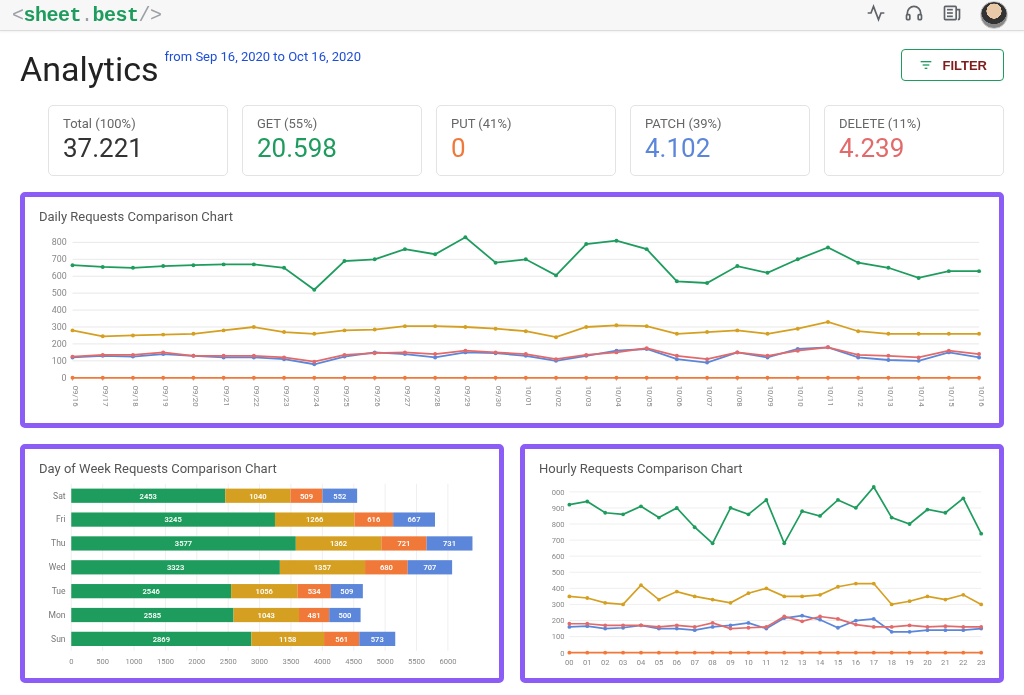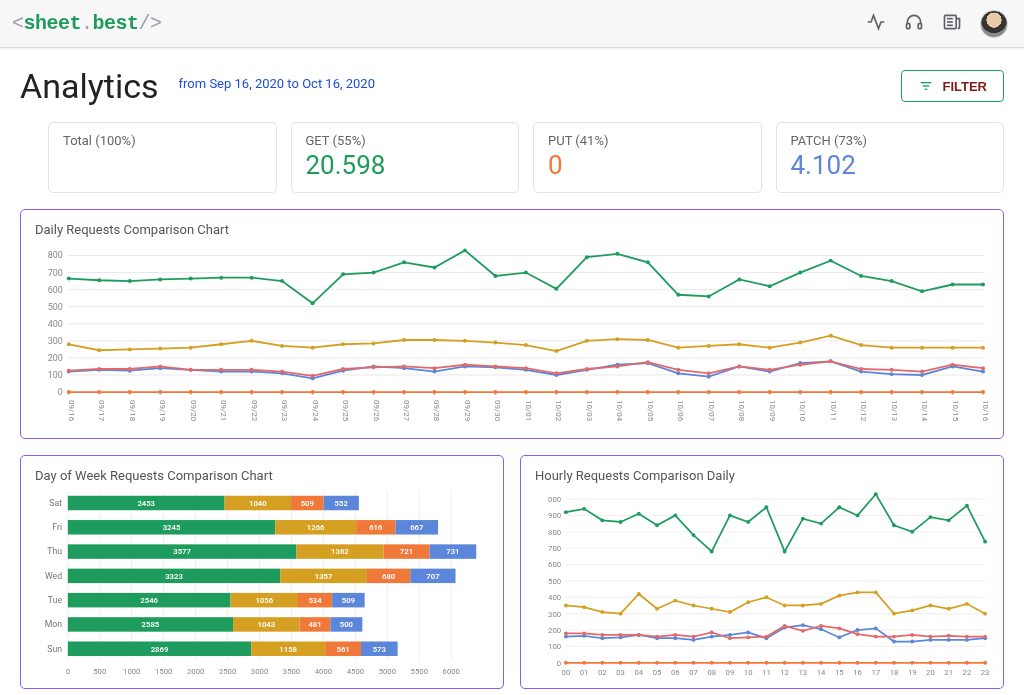--- a/index.html
+++ b/index.html
@@ -1,40 +1,40 @@
 <!DOCTYPE html>
 <html><head>
 <meta charset="utf-8">
 <style>
   * { box-sizing: border-box; margin: 0; padding: 0; }
   body { font-family: -apple-system, "Segoe UI", Roboto, Helvetica, Arial, sans-serif; background:#fff; color:#222; width:1024px; }
   
-  .topbar { height:48px; background:#f7f7f7; border-bottom:1px solid #dcdcdc; display:flex; align-items:center; padding:0 16px 0 12px; box-shadow:0 1px 2px rgba(0,0,0,0.06);}
+  .topbar { height:31px; background:#f7f7f7; border-bottom:1px solid #dcdcdc; display:flex; align-items:center; padding:0 16px 0 12px; box-shadow:0 1px 2px rgba(0,0,0,0.06);}
   .brand { font-family: "Courier New", monospace; font-size:20px; color:#9aa0a6; letter-spacing:-0.5px;}
   .brand .b1 { color:#1e9c5e; font-weight:600;}
   .brand .b2 { color:#1e9c5e; font-weight:800;}
   .spacer { flex:1; }
   .top-icons { display:flex; align-items:center; gap:18px; }
   .top-icons svg { width:20px; height:20px; fill:none; stroke:#5f6368; stroke-width:2; }
   .avatar { width:28px; height:28px; border-radius:50%; background: radial-gradient(circle at 50% 35%, #e8c9a8 0 35%, #333 36% 60%, #888 61% 100%); border:1px solid #ccc;}
   
   .page { padding:18px 20px 14px 20px; }
-  .title-row { display:flex; align-items:center; gap:20px; }
+  .title-row { display:flex; align-items:flex-start; gap:6px; }
   .title { font-size:34px; font-weight:400; color:#222; }
   .subtitle { font-size:13px; color:#1d4ed8; padding-bottom:6px; }
   .filter-btn { margin-left:auto; display:flex; align-items:center; gap:8px; border:1px solid #1e9c5e; color:#7f1d1d; background:#fff; padding:7px 16px; border-radius:4px; font-size:13px; font-weight:600; cursor:pointer; }
   .filter-btn svg { width:16px; height:16px; stroke:#1e9c5e; stroke-width:2; fill:none; }
   
   .stats-row { display:flex; gap:14px; margin-top:16px;padding-left:28px; }
   .stat { flex:1; border:1px solid #e3e3e3; border-radius:5px; padding:10px 14px 12px 14px; }
   .stat .lbl { font-size:13px; color:#666; margin-bottom:2px; }
   .stat .val { font-size:26px; font-weight:400; }
   .c-total{color:#333}.c-get{color:#1e9c5e}.c-post{color:#d5a021}.c-put{color:#f0793a}.c-patch{color:#5b86d9}.c-delete{color:#e36a6a}
   
-  .panel { border:1px solid #8b5cf6; border-radius:5px; margin-top:16px; padding:12px 14px 8px 14px; }
+  .panel { border:5px solid #8b5cf6; border-radius:5px; margin-top:16px; padding:12px 14px 8px 14px; }
   .panel-title { font-size:13px; color:#555; margin-bottom:4px; }
   .row2 { display:flex; gap:16px; margin-top:16px; }
   .row2 .panel { flex:1; margin-top:0; }
   svg.chart { width:100%; display:block; }
   .grid line { stroke:#e8e8e8; stroke-width:1; }
   .series { fill:none; stroke-width:1.8; }
 </style>
 </head>
 <body>
 
@@ -74,32 +74,37 @@
           <line x1="7" y1="12" x2="17" y2="12"></line>
           <line x1="10" y1="17" x2="14" y2="17"></line>
         </svg>
       <span>FILTER</span>
     </button>
   </div>
 
   <div class="stats-row" id="stats-row">
       <div class="stat">
         <div class="lbl">Total (100%)</div>
+    <div class="val c-total">37.221</div>
       </div>
       <div class="stat">
         <div class="lbl">GET (55%)</div>
     <div class="val c-get">20.598</div>
       </div>
       <div class="stat">
         <div class="lbl">PUT (41%)</div>
     <div class="val c-put">0</div>
       </div>
       <div class="stat">
-        <div class="lbl">PATCH (73%)</div>
+        <div class="lbl">PATCH (39%)</div>
     <div class="val c-patch">4.102</div>
+      </div>
+      <div class="stat">
+        <div class="lbl">DELETE (11%)</div>
+    <div class="val c-delete">4.239</div>
       </div>
     </div>
 
   <div class="panel">
     <div class="panel-title">Daily Requests Comparison Chart</div>
     <svg class="chart" id="daily-chart" viewBox="0 0 960 190">
         <g class="grid">
           <line x1="34" x2="954" y1="152" y2="152"></line>
           <line x1="34" x2="954" y1="134.8235294117647" y2="134.8235294117647"></line>
           <line x1="34" x2="954" y1="117.64705882352942" y2="117.64705882352942"></line>
@@ -433,21 +438,21 @@
           <text x="128.8976923076923" y="170.42857142857144" font-size="8" fill="#fff" text-anchor="middle" font-weight="600">2869</text>
           <rect x="223.79538461538462" y="159.92857142857144" width="76.60615384615384" height="15" fill="#d5a021"></rect>
           <text x="262.09846153846155" y="170.42857142857144" font-size="8" fill="#fff" text-anchor="middle" font-weight="600">1158</text>
           <rect x="300.40153846153845" y="159.92857142857144" width="37.112307692307695" height="15" fill="#f0793a"></rect>
           <text x="318.9576923076923" y="170.42857142857144" font-size="8" fill="#fff" text-anchor="middle" font-weight="600">561</text>
           <rect x="337.51384615384615" y="159.92857142857144" width="37.90615384615384" height="15" fill="#5b86d9"></rect>
           <text x="356.4669230769231" y="170.42857142857144" font-size="8" fill="#fff" text-anchor="middle" font-weight="600">573</text>
         </svg>
     </div>
     <div class="panel">
-      <div class="panel-title">Hourly Requests Comparison Daily</div>
+      <div class="panel-title">Hourly Requests Comparison Chart</div>
       <svg class="chart" id="hourly-chart" viewBox="0 0 470 200">
           <line x1="32" x2="466" y1="182" y2="182" stroke="#eee"></line>
           <text x="27" y="185" text-anchor="end" font-size="8" fill="#888">0</text>
           <line x1="32" x2="466" y1="165.04761904761904" y2="165.04761904761904" stroke="#eee"></line>
           <text x="27" y="168.04761904761904" text-anchor="end" font-size="8" fill="#888">100</text>
           <line x1="32" x2="466" y1="148.0952380952381" y2="148.0952380952381" stroke="#eee"></line>
           <text x="27" y="151.0952380952381" text-anchor="end" font-size="8" fill="#888">200</text>
           <line x1="32" x2="466" y1="131.14285714285714" y2="131.14285714285714" stroke="#eee"></line>
           <text x="27" y="134.14285714285714" text-anchor="end" font-size="8" fill="#888">300</text>
           <line x1="32" x2="466" y1="114.19047619047619" y2="114.19047619047619" stroke="#eee"></line>

